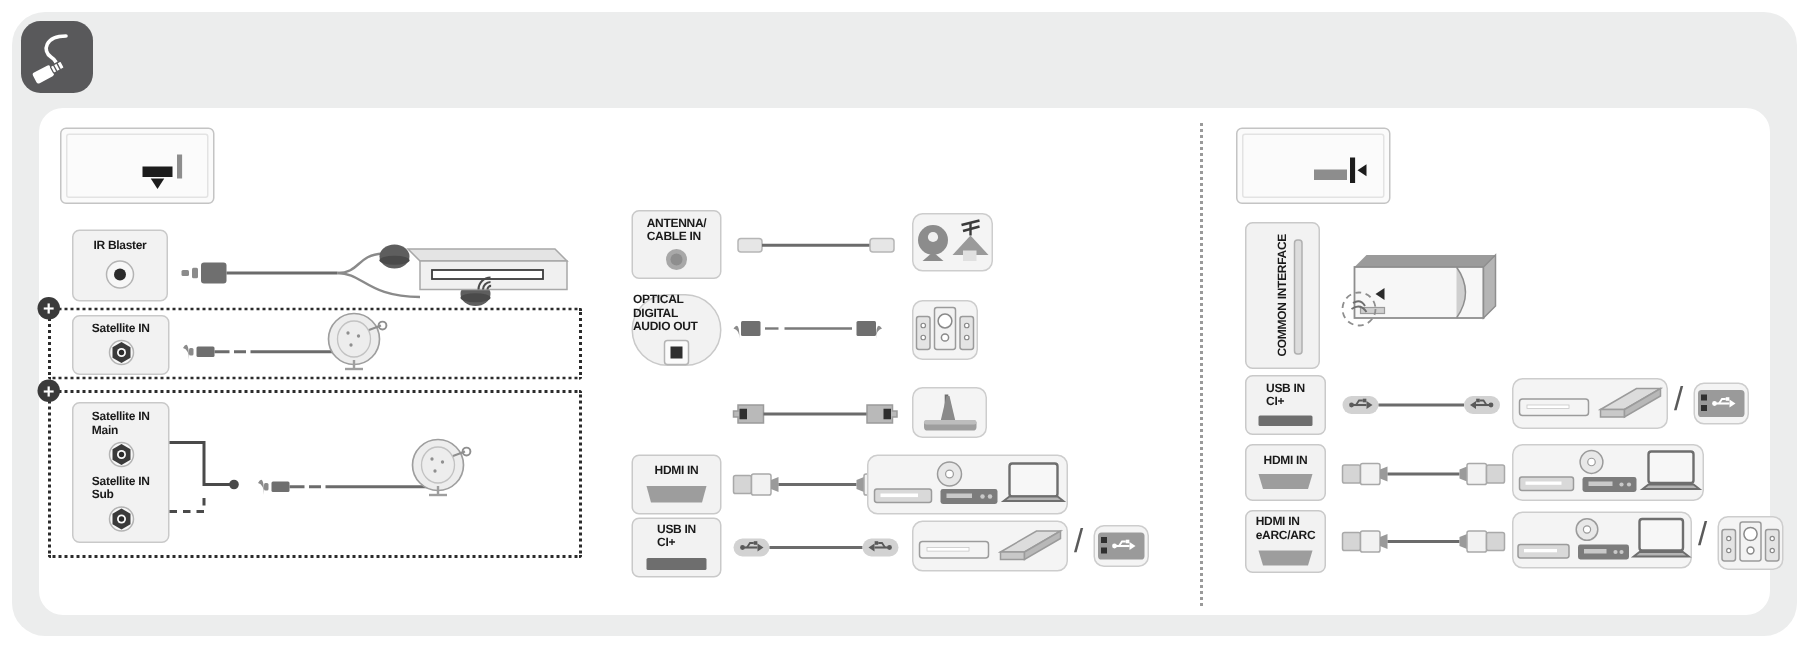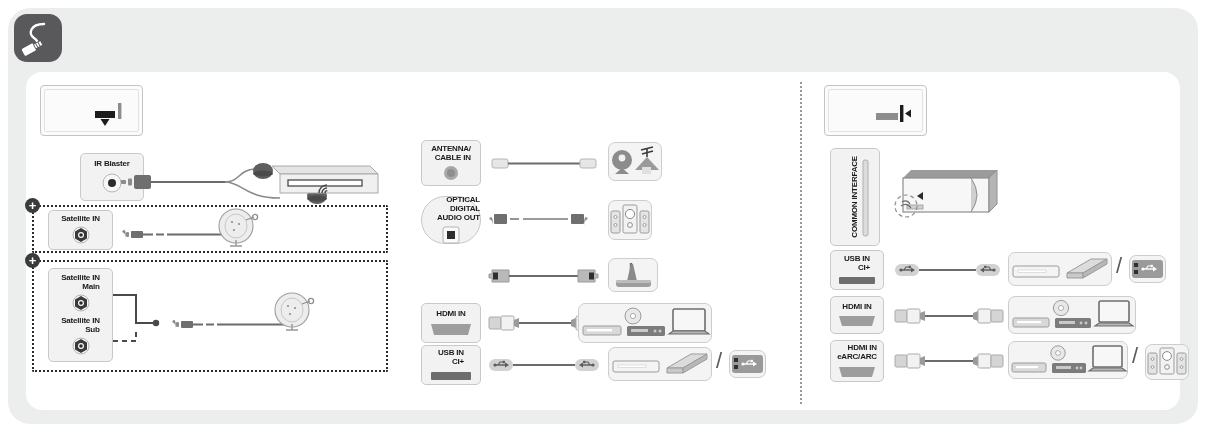--- a/index.html
+++ b/index.html
@@ -30,21 +30,21 @@
   }
 
   
   .port{
     position:absolute;background:#f2f2f2;border:1px solid #c9c9c9;
     border-radius:5px;box-sizing:border-box;
     display:flex;flex-direction:column;align-items:center;justify-content:center;
   }
   .port .lbl{
     font-size:8px;font-weight:bold;color:#1a1a1a;line-height:1.12;
-    text-align:right;letter-spacing:-0.2px;white-space:pre-line;
+    text-align:left;letter-spacing:-0.2px;white-space:pre-line;
   }
 
   
   .tv{
     position:absolute;background:#fbfbfb;border:1px solid #c4c4c4;
     border-radius:4px;box-sizing:border-box;
   }
   .tv:after{
     content:"";position:absolute;left:3px;top:3px;right:3px;bottom:3px;
     border:1px solid #e3e3e3;border-radius:2px;
@@ -99,21 +99,21 @@
   </div>
 
   <div class="tv" style="left:40px;top:85px;width:103px;height:51px;">
     <svg width="101" height="49" viewBox="0 0 101 49">
       <rect x="54" y="25" width="20" height="7" fill="#1c1c1c"></rect>
       <rect x="77" y="17" width="3.4" height="16" fill="#8d8d8d"></rect>
       <polygon points="64,40 59.5,33 68.5,33" fill="#1c1c1c"></polygon>
     </svg>
   </div>
 
-  <div class="port" style="left:48px;top:153px;width:64px;height:48px;margin-left:32px;">
+  <div class="port" style="left:48px;top:153px;width:64px;height:48px;">
     <div class="lbl">IR Blaster</div>
     <svg width="22" height="22" viewBox="0 0 22 22" style="margin-top:3px;">
       <circle cx="11" cy="11" r="9" fill="#f7f7f7" stroke="#b4b4b4" stroke-width="1"></circle>
       <circle cx="11" cy="11" r="4" fill="#2b2b2b"></circle>
     </svg>
   </div>
 
   <div style="position:absolute;left:120px;top:160px;width:265px;height:46px;">
     <svg width="265" height="46" viewBox="0 0 265 46">
       <g>

